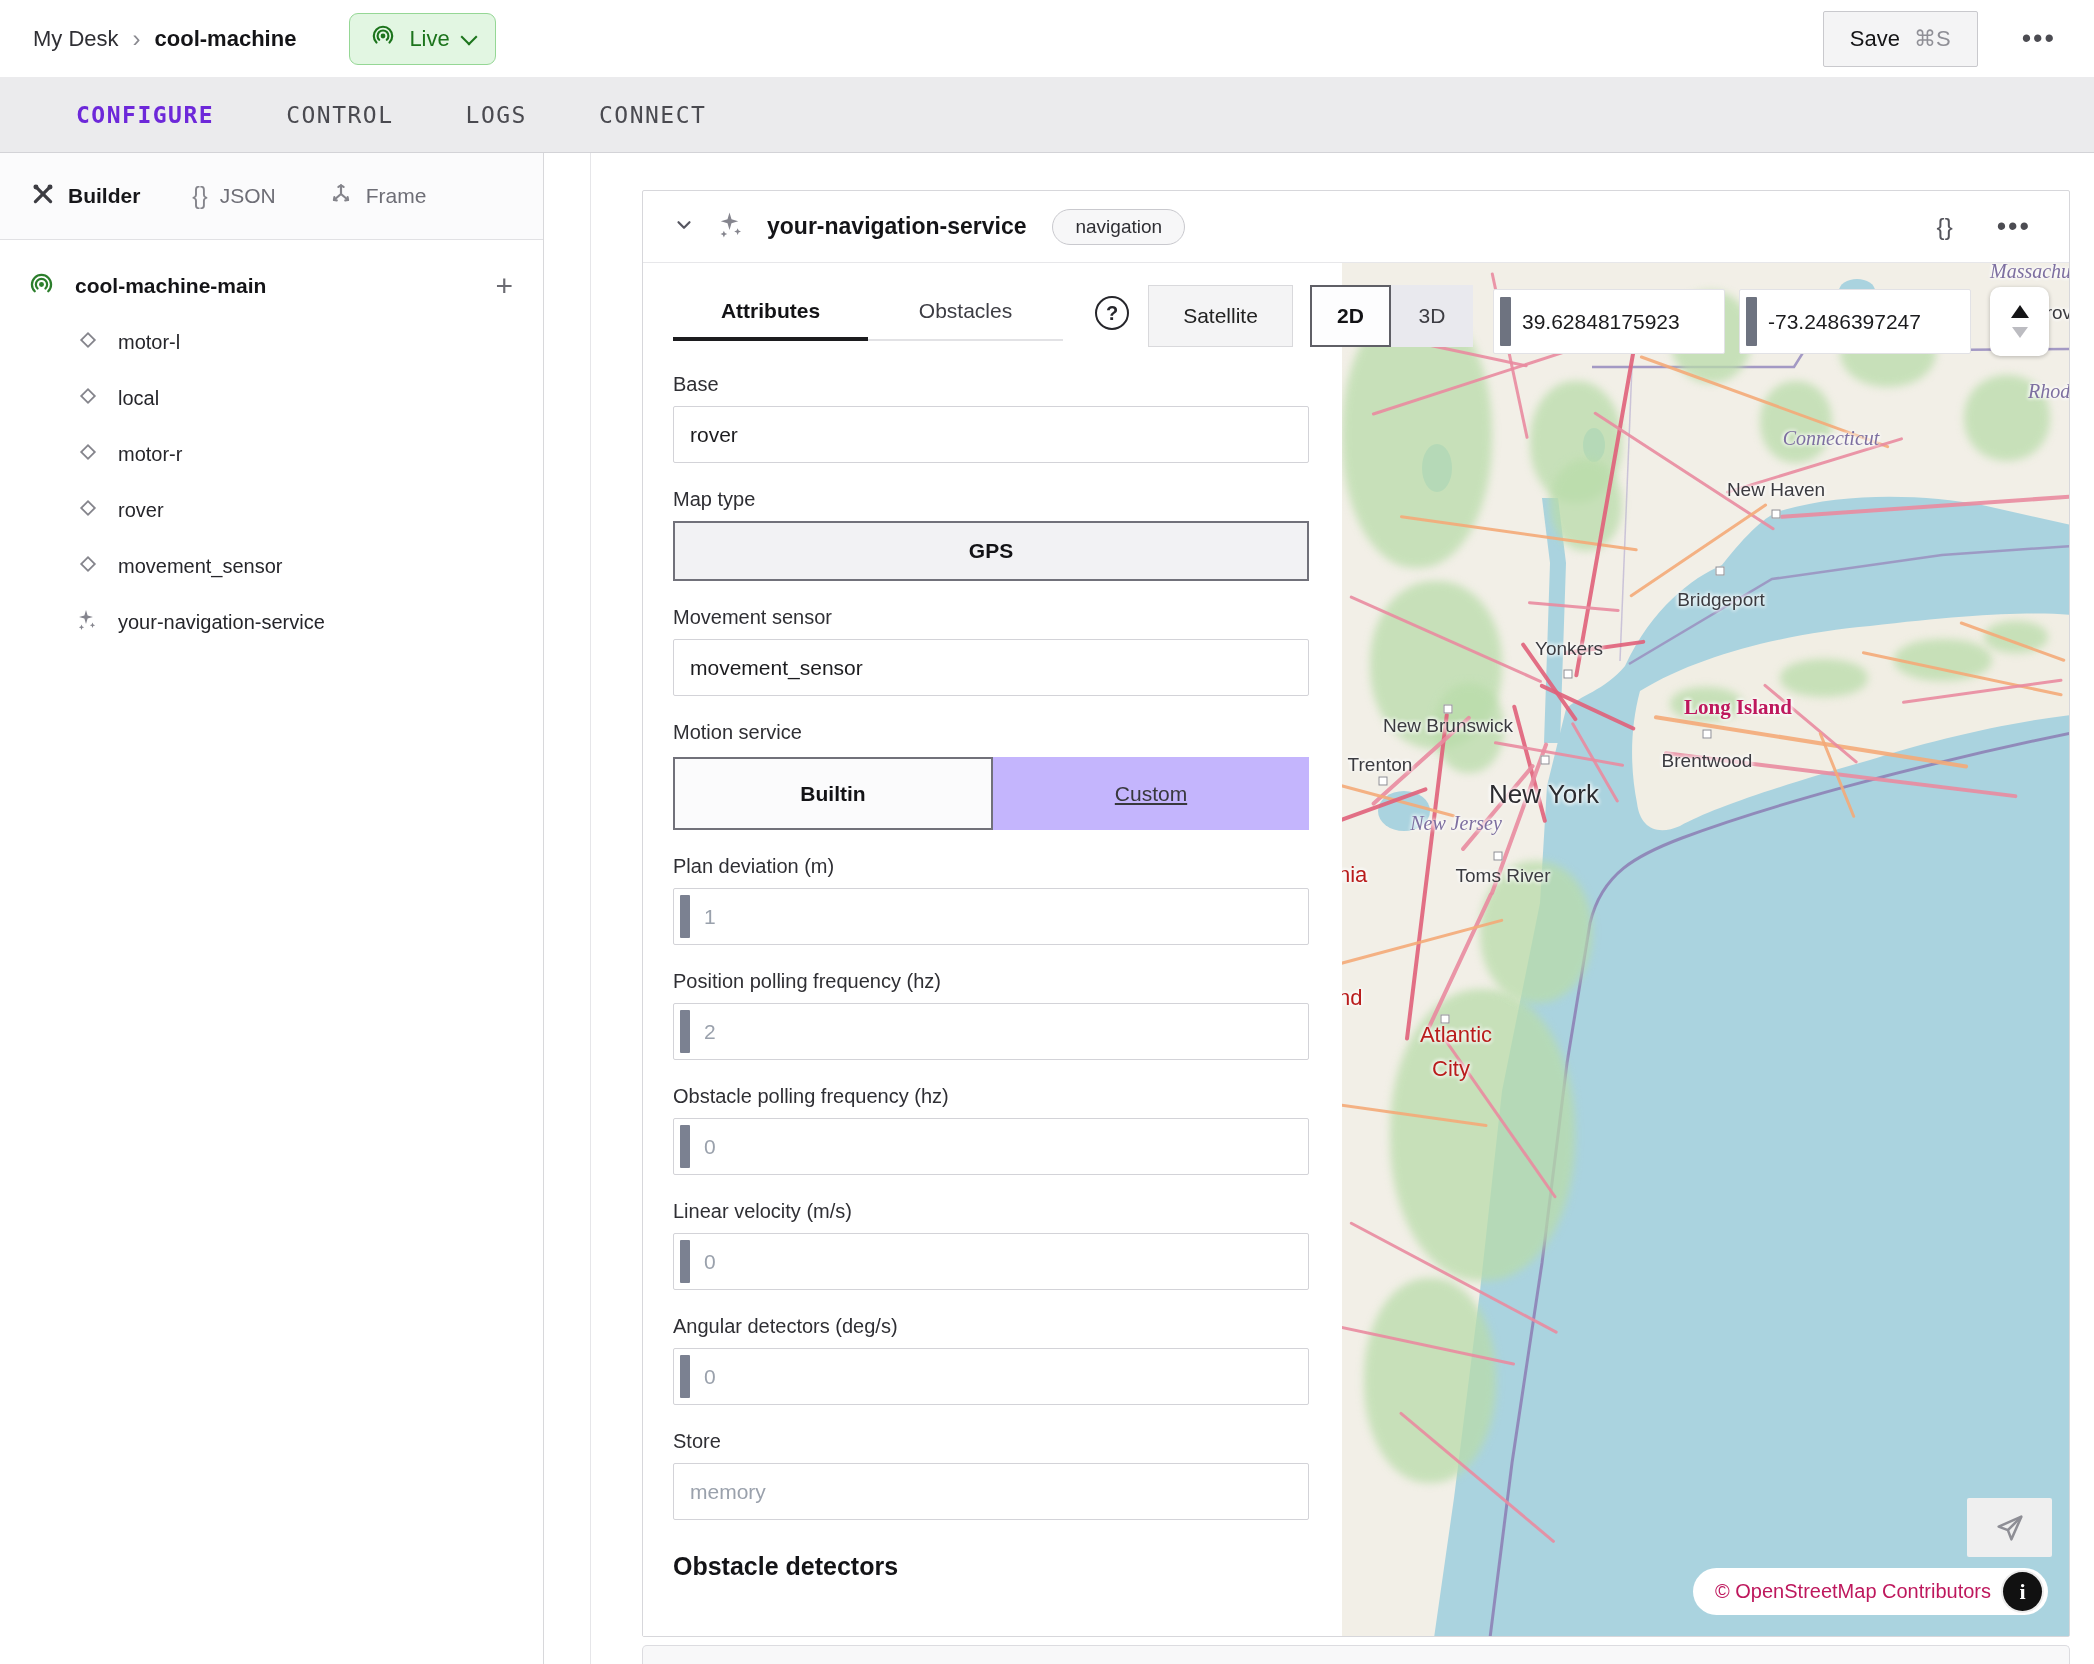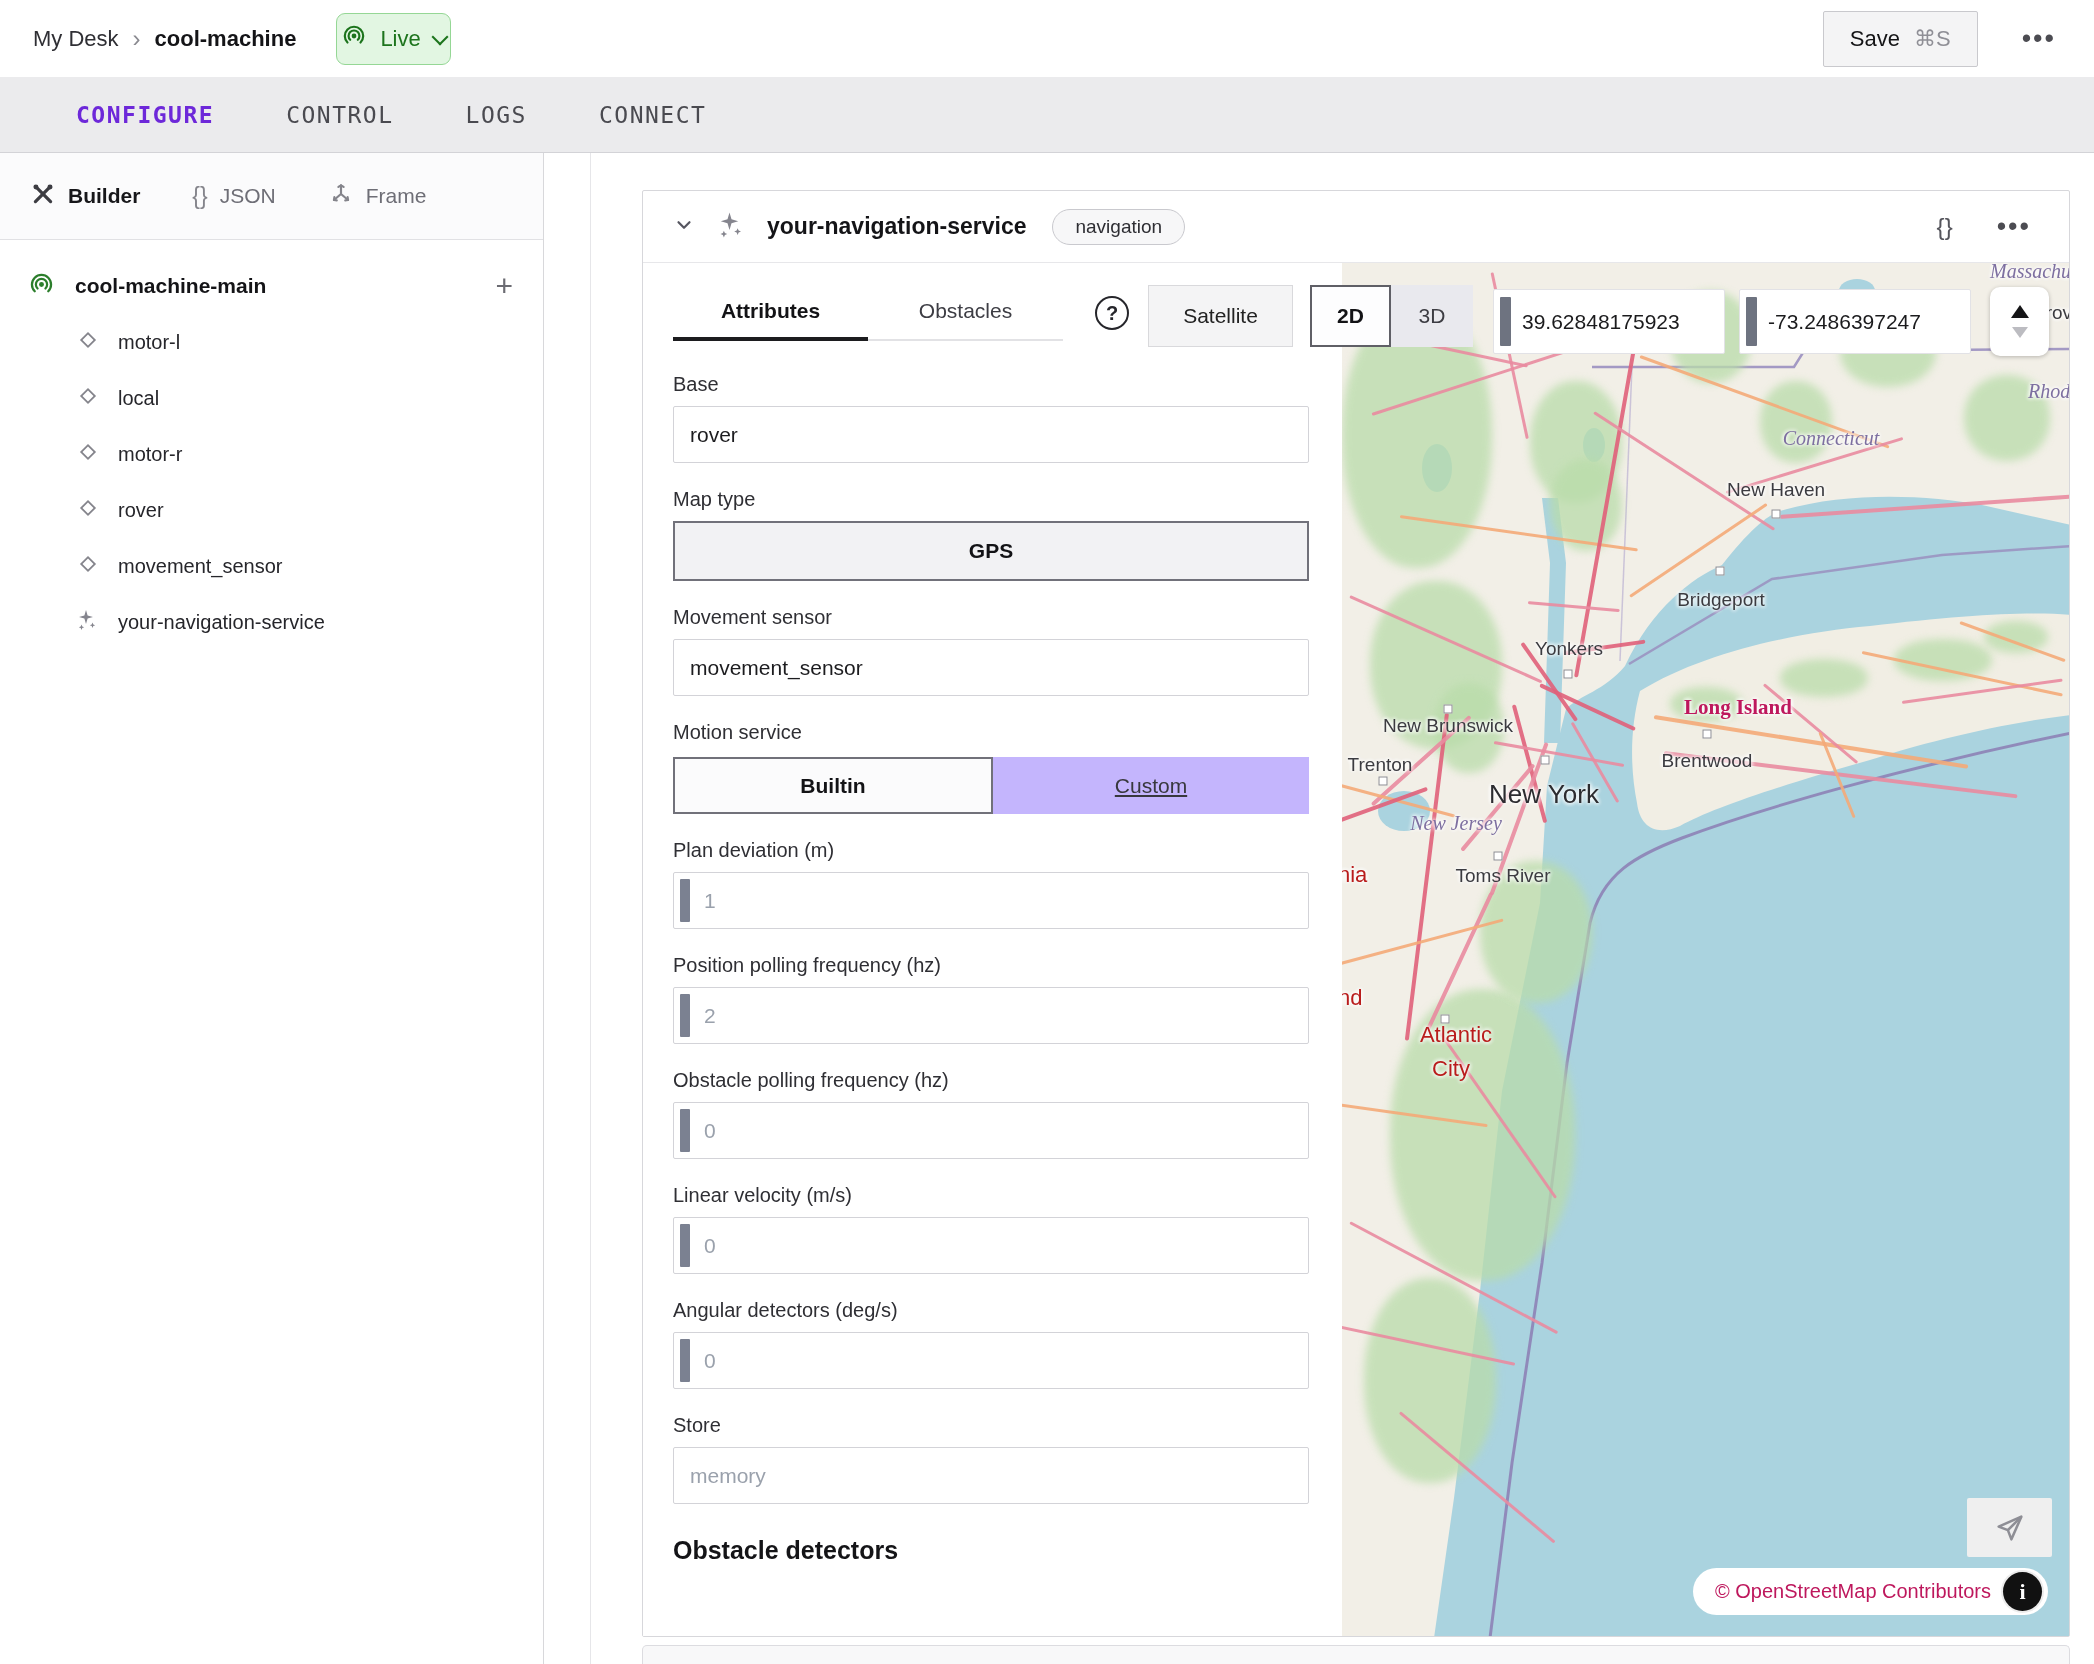--- a/index.html
+++ b/index.html
@@ -3,21 +3,21 @@
 <meta charset="utf-8">
 <style>
   html,body{margin:0;padding:0;background:#fff;font-family:"Liberation Sans",sans-serif;}
   #stage{position:relative;width:2094px;height:1664px;overflow:hidden;background:#fff;}
 
   
   .hdr{position:absolute;left:0;top:0;width:2094px;height:77px;background:#fff;display:flex;align-items:center;}
   .crumb{display:flex;align-items:center;gap:14px;margin-left:33px;font-size:22px;color:#2f2f34;}
   .crumb .sep{color:#8a8a90;font-size:24px;}
   .crumb .cur{font-weight:bold;color:#141417;}
-  .live-badge{margin-left:40px;height:50px;padding:0 4px;display:flex;align-items:center;gap:13px;
+  .live-badge{margin-left:53px;height:50px;padding:0 20px;display:flex;align-items:center;gap:13px;
     background:#e2f6e2;border:1.5px solid #95d795;border-radius:9px;color:#1c741c;font-size:22px;}
   .chev{width:10px;height:10px;border-right:2.2px solid currentColor;border-bottom:2.2px solid currentColor;
     transform:rotate(45deg);margin-top:-4px;}
   .hdr-right{margin-left:auto;display:flex;align-items:center;margin-right:38px;gap:44px;}
   .save-btn{height:54px;padding:0 26px;background:#f4f4f5;border:1px solid #c9c9cd;border-radius:2px;
     display:flex;align-items:center;gap:14px;font-size:22px;color:#141416;}
   .save-btn .sc{color:#8f8f96;}
   .more-dots{font-size:27px;color:#4c4c52;letter-spacing:2px;}
 
   
@@ -62,21 +62,21 @@
   .attr-tab.active{font-weight:bold;color:#131316;border-bottom:4px solid #1c1c1f;padding-bottom:14px;}
   .field{margin-bottom:25px;}
   .flabel{font-size:20px;color:#2f2f34;margin-bottom:10px;}
   .tinput{height:57px;border:1px solid #d3d3d8;border-radius:2px;display:flex;align-items:center;
     padding:0 16px;font-size:21px;color:#1c1c1f;background:#fff;box-sizing:border-box;}
   .tinput.ph{color:#9aa1ac;}
   .numeric{position:relative;padding-left:30px;color:#9aa1ac;}
   .numeric .bar{position:absolute;left:6px;top:6px;bottom:6px;width:10px;background:#7b8191;border-radius:1px;}
   .gps-btn{height:60px;border:2px solid #71717a;background:#f2f2f4;font-weight:bold;font-size:21px;
     display:flex;align-items:center;justify-content:center;color:#131316;box-sizing:border-box;}
-  .segmented{display:flex;height:57px;margin-top:13px;}
+  .segmented{display:flex;height:73px;margin-top:13px;}
   .seg{flex:1;display:flex;align-items:center;justify-content:center;font-size:21px;box-sizing:border-box;}
   .seg.on{background:#fbfbfc;border:2px solid #71717a;font-weight:bold;color:#131316;}
   .seg.off{background:#c4b5fd;color:#38383d;text-decoration:underline;}
   .obstacle-h{font-size:25px;font-weight:bold;color:#141417;margin-top:32px;}
 
   
   .map{position:absolute;left:699px;top:72px;width:727px;height:1373px;overflow:hidden;background:#f2efe7;z-index:1;}
   .map svg.base{position:absolute;left:0;top:0;}
   .park{position:absolute;background:#b9dcaa;opacity:.75;border-radius:48%;filter:blur(4px);}
   .road{position:absolute;border-radius:3px;transform-origin:left center;opacity:.9;}

